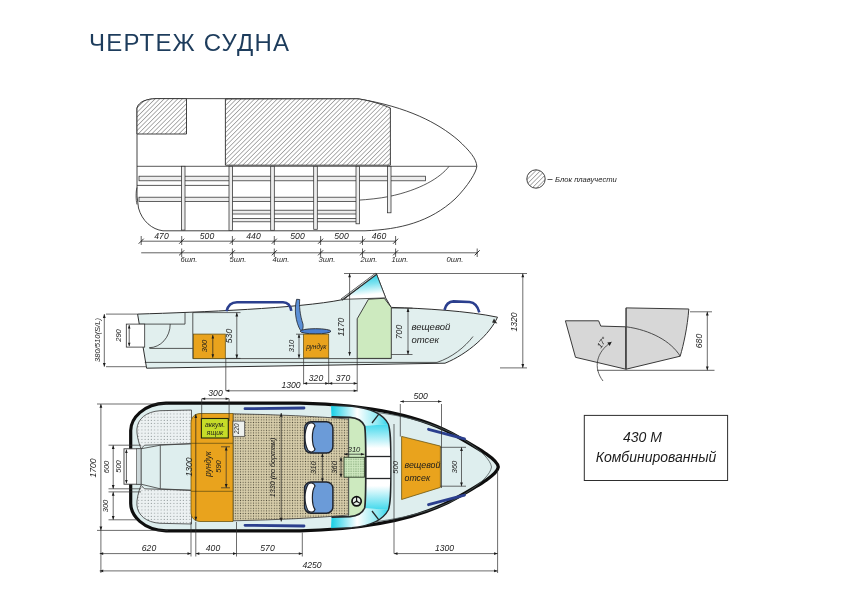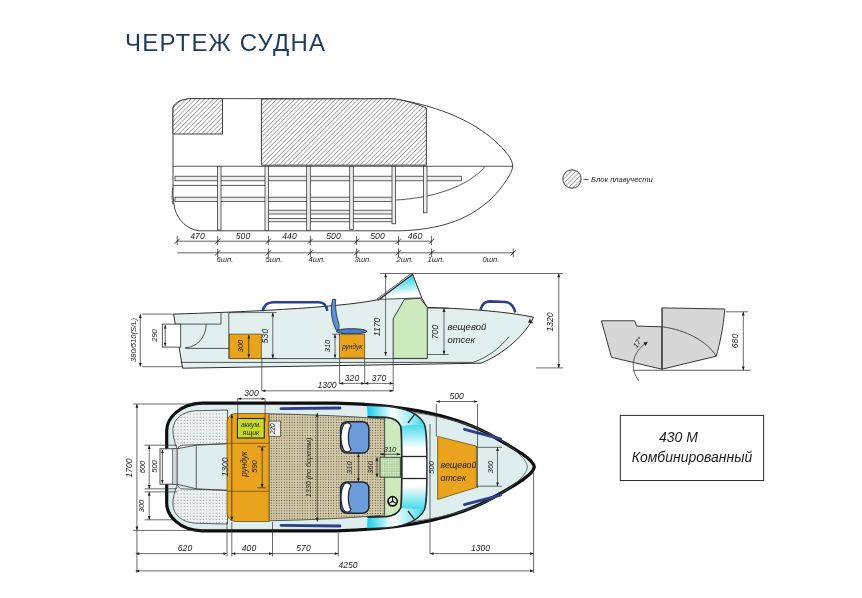--- a/index.html
+++ b/index.html
@@ -1,17 +1,17 @@
 <!DOCTYPE html>
 <html><head>
 <meta charset="utf-8">
 <style>
   html,body{margin:0;padding:0;background:#ffffff;}
   .page{position:relative;width:772px;height:598px;background:#ffffff;overflow:hidden;
-        font-family:"Liberation Sans", sans-serif;padding-left:36px;}
+        font-family:"Liberation Sans", sans-serif;}
   svg text{font-family:"Liberation Sans", sans-serif;}
   .dim{font-style:italic;font-size:8.6px;fill:#1c1c1c;}
   .dims{font-style:italic;font-size:7.6px;fill:#1c1c1c;}
 </style>
 </head>
 <body>
 <div class="page">
 <svg width="862" height="598" viewBox="0 0 862 598">
 <defs>
 

